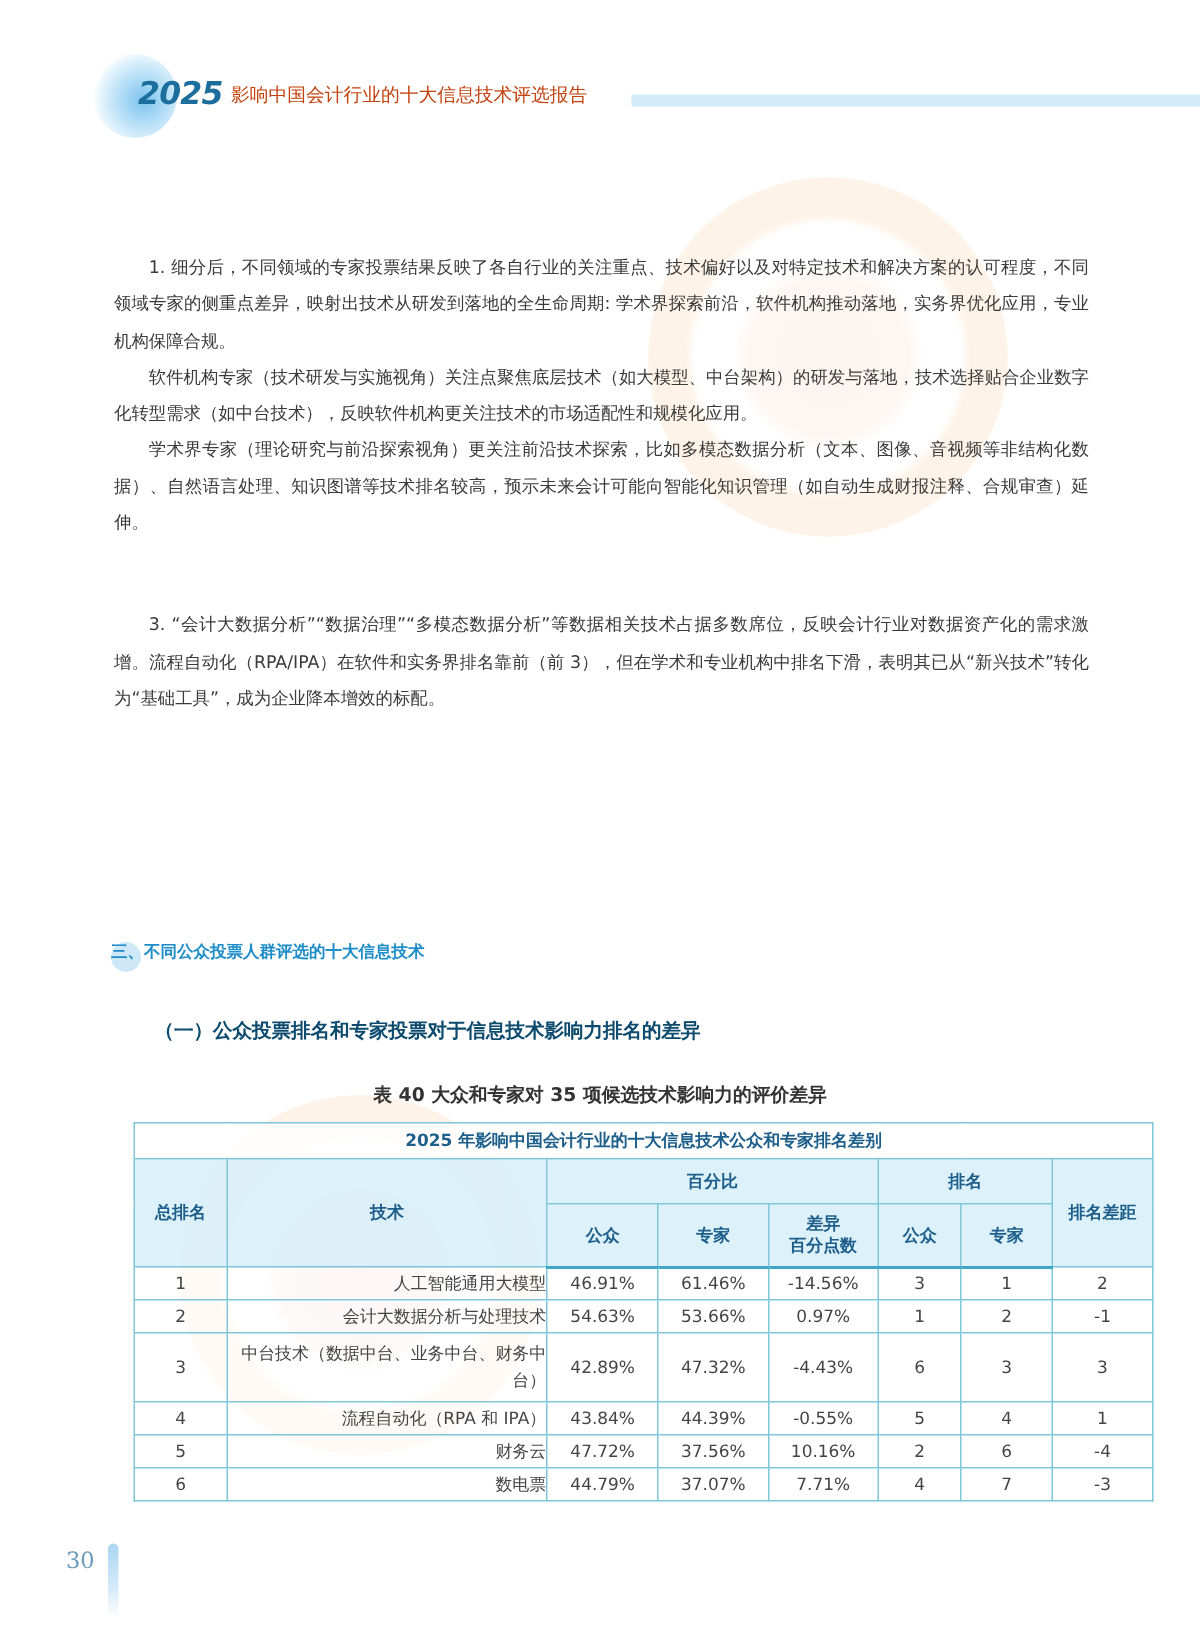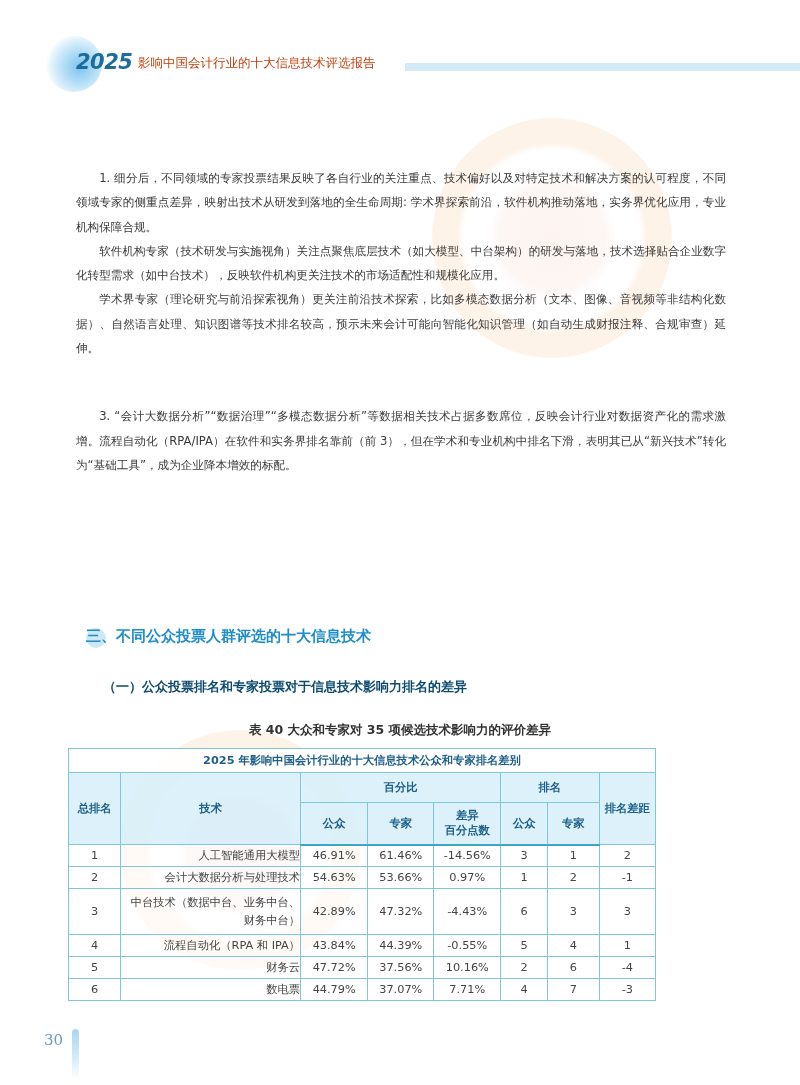--- a/index.html
+++ b/index.html
@@ -1,20 +1,20 @@
 <!DOCTYPE html>
 <html><head>
 <meta charset="utf-8">
 <style>
   * { box-sizing: border-box; margin: 0; padding: 0; }
   html, body { width: 800px; height: 1085px; background: #ffffff; overflow: hidden; }
   body { position: relative; font-family: "DejaVu Sans", "Liberation Sans", sans-serif; color: #3a3a3a; }
 
   
-  .header { position: absolute; left: 0; top: 30px; width: 636px; height: 70px; text-align: right; }
+  .header { position: absolute; left: 16px; top: 30px; width: 636px; height: 70px; text-align: right; }
   .header-glow { position: absolute; left: 46px; top: 6px; width: 56px; height: 56px; border-radius: 50%;
     background: radial-gradient(circle at 60% 55%, #7cc3ee 0%, #b9e0f7 38%, #e3f3fc 62%, rgba(255,255,255,0) 75%); }
   .header-year { position: absolute; left: 76px; top: 20px; font-family: "DejaVu Sans", sans-serif; font-weight: bold; font-style: italic;
     font-size: 21px; color: #1b6d9c; letter-spacing: -0.5px; }
   .header-title { position: absolute; left: 138px; top: 25px; font-size: 12.5px; color: #c2410c; }
   .header-bar { position: absolute; left: 405px; top: 33px; width: 395px; height: 8px; background: #d3ebf9; }
 
   
   .seal { position: absolute; border-radius: 50%; pointer-events: none; }
   .seal-top { left: 432px; top: 118px; width: 240px; height: 240px;
@@ -24,30 +24,30 @@
   .seal-bottom { left: 120px; top: 730px; width: 240px; height: 240px;
     background: radial-gradient(circle, rgba(255,255,255,0) 52%, rgba(251,200,150,0.22) 56%, rgba(251,200,150,0.22) 70%, rgba(255,255,255,0) 74%); }
   .seal-bottom-inner { left: 178px; top: 790px; width: 125px; height: 125px;
     background: radial-gradient(circle, rgba(240,200,200,0.35) 0%, rgba(240,200,200,0.25) 60%, rgba(255,255,255,0) 72%); }
 
   
   .content { position: absolute; left: 76px; top: 166px; width: 650px; }
   .para { font-size: 11.6px; line-height: 24.3px; color: #3a3a3a; text-align: justify; text-indent: 2em; position: relative; }
   .gap { height: 22px; }
 
-  .section-title { position: absolute; left: 86px; top: 627px; font-size: 15px; font-weight: bold; color: #1e8dc9; }
+  .section-title { position: absolute; left: 74px; top: 627px; font-size: 11px; font-weight: bold; color: #1e8dc9; }
   .section-title .badge { display: inline-block; width: 20px; height: 20px; border-radius: 50%; background: #cfe8f8; position: absolute; left: 0; top: 1px; z-index: 0; }
   .section-title span.txt { position: relative; z-index: 1; }
 
   .subsection-title { position: absolute; left: 103px; top: 678px; font-size: 13px; font-weight: bold; color: #0c4a6e; }
 
   .table-caption { position: absolute; left: 0; width: 800px; top: 722px; text-align: center; font-size: 12.5px; font-weight: bold; color: #333; }
 
   
-  table.data { position: absolute; left: 68px; top: 748px; width: 588px; border-collapse: collapse; font-size: 11.3px; border-radius: 23px; }
+  table.data { position: absolute; left: 89px; top: 748px; width: 680px; border-collapse: collapse; font-size: 11.3px; border-radius: 23px; }
   table.data td, table.data th { border: 1px solid #7fc7d8; text-align: center; vertical-align: middle; }
   table.data th { background: rgba(214,238,249,0.85); color: #1d5f8a; font-weight: bold; font-size: 11.3px; }
   table.data .cap-row th { background: rgba(255,255,255,0.85); height: 24px; }
   table.data thead tr:last-child th { border-bottom: 2px solid #3fa6c6; }
   table.data td { color: #444; height: 22px; background: rgba(255,255,255,0.55); }
   table.data td.tech { text-align: right; padding-left: 6px; line-height: 18px; }
   table.data tr.tall td { height: 46px; }
   table.data { border: 1.5px solid #3fa6c6; }
 
   

